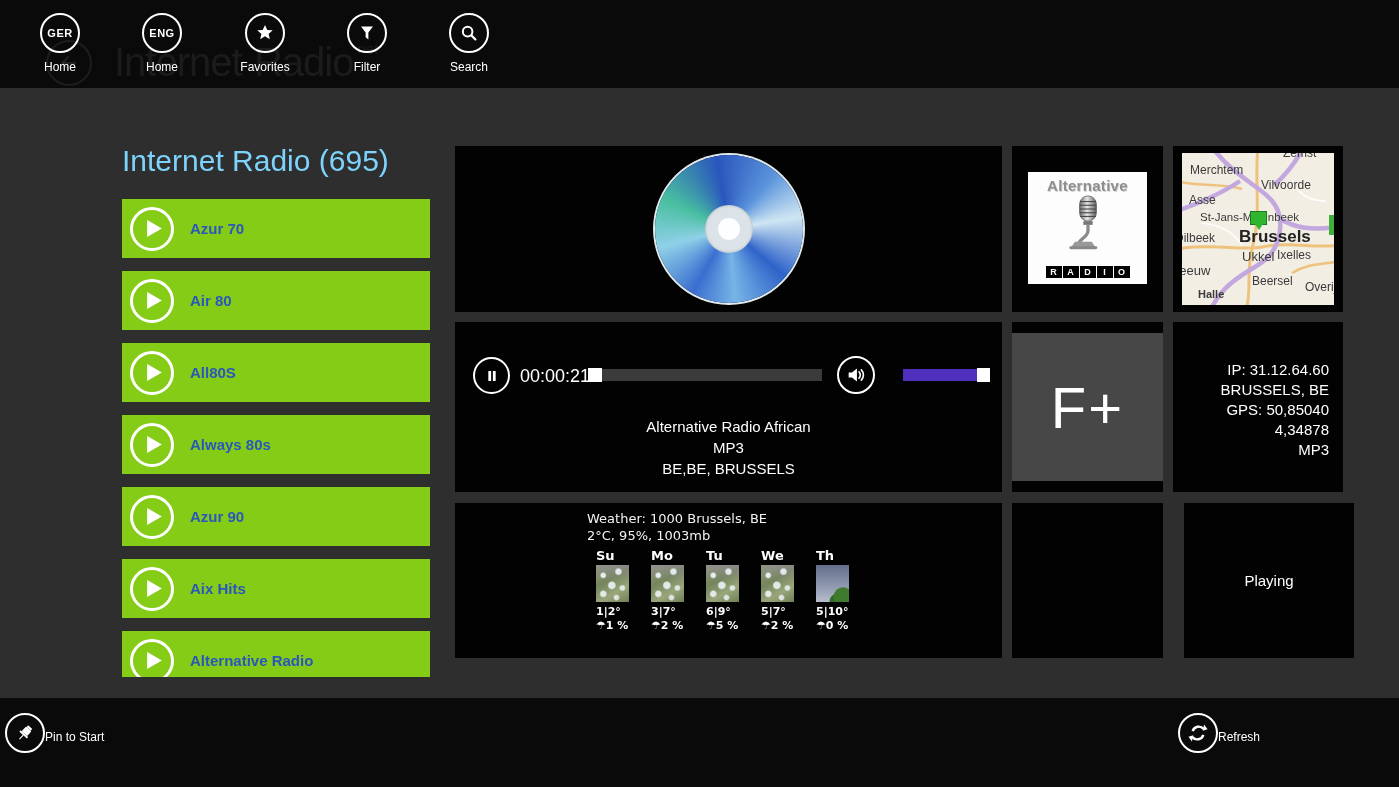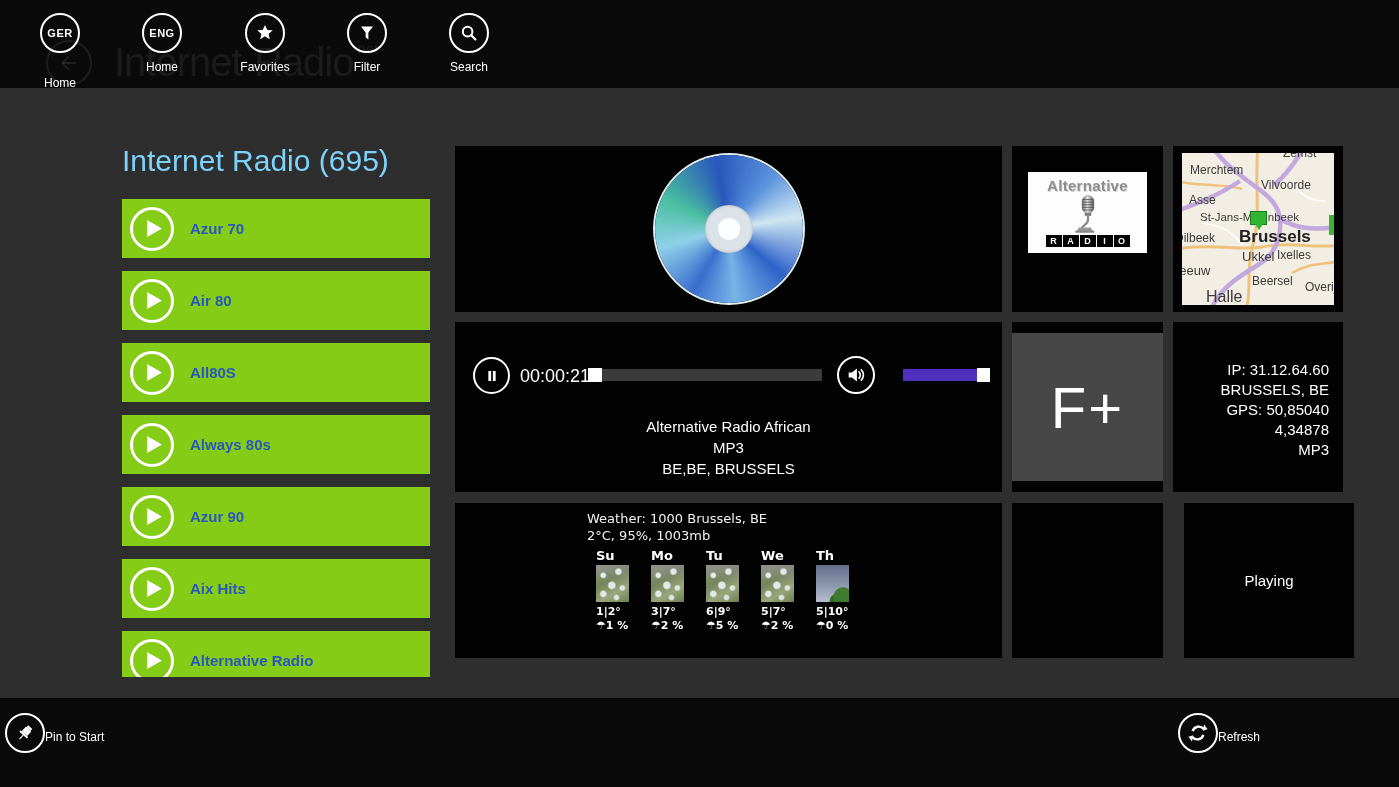--- a/index.html
+++ b/index.html
@@ -15,21 +15,21 @@
   .wm-circle { width:46px; height:46px; border:2px solid rgba(255,255,255,0.08); border-radius:50%;
                display:flex; align-items:center; justify-content:center; margin-right:22px; flex:none; }
   .wm-title { font-size:40px; letter-spacing:-1px; line-height:44px; white-space:nowrap; }
   .wm-suffix { font-size:15px; margin-top:0px; margin-left:4px; }
   .ab-item { position:absolute; top:13px; width:90px; display:flex; flex-direction:column; align-items:center;
              background:none; border:none; color:#fff; cursor:pointer; padding:0; }
   .ab-circle { width:40px; height:40px; border:2.5px solid #fff; border-radius:50%;
                display:flex; align-items:center; justify-content:center; }
   .ab-glyph { font-size:11px; font-weight:bold; letter-spacing:0.5px; }
   .ab-label { font-size:12px; margin-top:7px; }
-  .ab-0 { left:15px;gap:16px; } .ab-1 { left:117px; } .ab-2 { left:220px; } .ab-3 { left:322px; } .ab-4 { left:424px; }
+  .ab-0 { left:15px; } .ab-1 { left:117px; } .ab-2 { left:220px; } .ab-3 { left:322px; } .ab-4 { left:424px; }
   .ab-circle svg { width:22px; height:22px; display:block; }
 
   
   .list-title { position:absolute; left:122px; top:144px; font-size:30px; font-weight:300; color:#7dd3fc; }
   .stations { position:absolute; left:122px; top:199px; width:308px; height:478px; overflow:hidden; }
   .station { position:relative; width:308px; height:59px; margin-bottom:13px; background:#84cc16;
              display:flex; align-items:center; cursor:pointer; }
   .play-btn { width:44px; height:44px; border:3px solid #fff; border-radius:50%; background:none; flex:none;
               margin-left:8px; display:flex; align-items:center; justify-content:center; cursor:pointer; padding:0; }
   .play-btn svg { width:17px; height:19px; margin-left:4px; display:block; }
@@ -94,21 +94,21 @@
   .w-icon.cloudy {
     background:
       radial-gradient(circle at 82% 86%, #3f7a2e 0px, #3f7a2e 9px, rgba(63,122,46,0) 10px),
       radial-gradient(circle at 64% 98%, #356a28 0px, #356a28 7px, rgba(53,106,40,0) 8px),
       linear-gradient(180deg, #636e8c 0%, #8d97ae 55%, #b6bdcc 100%);
   }
   .w-temp { font-size:11px; font-weight:bold; line-height:14px; }
   .w-rain { font-size:11px; font-weight:bold; line-height:14px; }
 
   
-  .logo-card { position:absolute; left:16px; top:26px; width:119px; height:81px; background:#fdfdfd;
+  .logo-card { position:absolute; left:16px; top:26px; width:119px; height:112px; background:#fdfdfd;
                display:flex; flex-direction:column; align-items:center; }
   .logo-title { font-size:15px; font-weight:bold; color:#8e8e8e; margin-top:5px; letter-spacing:0.3px;
                 text-shadow:1px 1px 0 #d5d5d5; }
   .logo-card svg.mic { width:42px; height:56px; display:block; margin-top:1px; }
   .logo-radio { display:flex; background:#fff; padding:1px; gap:1px; margin-top:auto; margin-bottom:5px; }
   .logo-radio span { background:#000; color:#fff; font-size:9px; font-weight:bold; width:16px; height:12px;
                      display:flex; align-items:center; justify-content:center; }
 
   
   .fplus-inner { position:absolute; left:0; right:0; top:11px; bottom:11px; background:#474747;
@@ -124,21 +124,21 @@
   .ml2  { left:79px;  top:25px; }
   .ml3  { left:7px;   top:40px; }
   .ml4  { left:18px;  top:58px; font-size:11.5px; }
   .ml5  { left:-7px;  top:78px; }
   .ml6  { left:57px;  top:74px; font-size:17px; font-weight:bold; color:#222; }
   .ml7  { left:60px;  top:96px; font-size:13px; }
   .ml8  { left:95px;  top:95px; }
   .ml9  { left:-10px; top:110px; font-size:13px; }
   .ml10 { left:70px;  top:121px; }
   .ml11 { left:123px; top:127px; }
-  .ml12 { left:24px;  top:135px; font-size:16px; }
+  .ml12 { left:16px;  top:135px; font-size:11px;font-weight:bold; }
   .map-pin { position:absolute; left:68px; top:58px; width:17px; height:14px; background:#2fb52f;
              border:1.5px solid #1b7a1b; }
   .map-pin::after { content:""; position:absolute; left:4px; top:12px; border-left:4px solid transparent;
                     border-right:4px solid transparent; border-top:6px solid #2fb52f; }
   .map-park { position:absolute; left:147px; top:62px; width:8px; height:20px; background:#3cb039; }
 
   
   .info-lines { position:absolute; right:14px; top:38px; text-align:right; font-size:15px; line-height:20px; }
 
   

